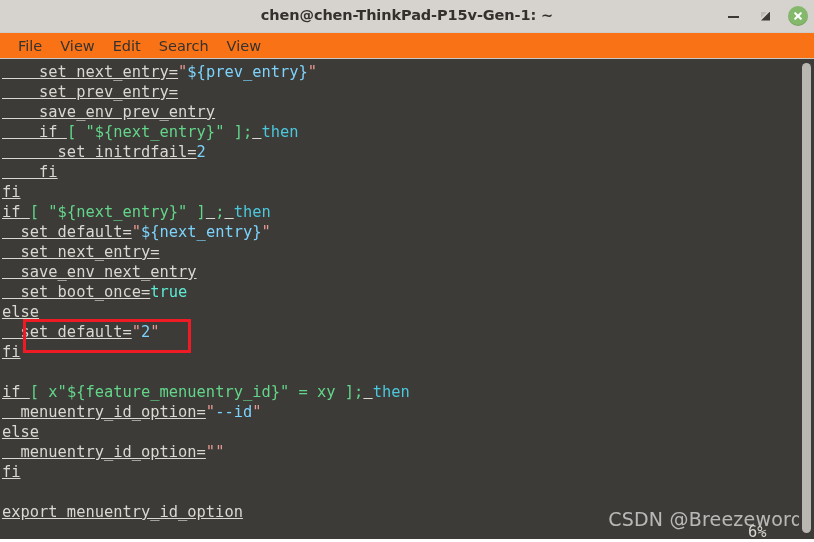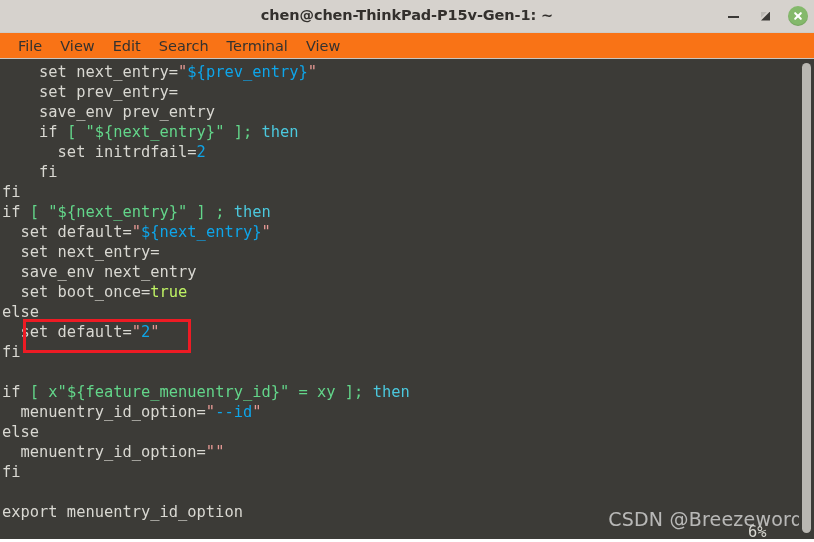--- a/index.html
+++ b/index.html
@@ -128,26 +128,26 @@
     line-height: 20px;
     white-space: pre;
     color: #d8d8d2;
   }
   .line {
     height: 20px;
     padding-left: 2px;
     white-space: pre;
   }
   
-  .c-plain  { color: #d9d8d2; }
+  .c-plain  { color: #d9d8d2; text-decoration: underline; }
   .c-green  { color: #63d68a; }
   .c-cyan   { color: #4bc8dd; }
-  .c-purple { color: #0ea5e9; }
+  .c-purple { color: #7dd3fc; }
   .c-quote  { color: #e79a95; }
-  .c-yellow { color: #bef264; }
+  .c-yellow { color: #5eead4; }
   
   #redbox {
     position: absolute;
     left: 23px;
     top: 260px;
     width: 168px;
     height: 34px;
     border: 3px solid #ee1b24;
     box-sizing: border-box;
     pointer-events: none;
@@ -222,21 +222,20 @@
         <span class="x2"></span>
       </div>
     </div>
   </div>
 
   <div id="menubar">
     <div class="menu-item">File</div>
     <div class="menu-item">View</div>
     <div class="menu-item">Edit</div>
     <div class="menu-item">Search</div>
-    <div class="menu-item">Terminal</div>
     <div class="menu-item">View</div>
   </div>
 
   <div id="terminal">
     <div id="term-content"><div class="line"><span class="c-plain">    set next_entry=</span><span class="c-quote">"</span><span class="c-purple">${prev_entry}</span><span class="c-quote">"</span></div><div class="line"><span class="c-plain">    set prev_entry=</span></div><div class="line"><span class="c-plain">    save_env prev_entry</span></div><div class="line"><span class="c-plain">    if </span><span class="c-green">[ "${next_entry}" ];</span><span class="c-plain"> </span><span class="c-cyan">then</span></div><div class="line"><span class="c-plain">      set initrdfail=</span><span class="c-purple">2</span></div><div class="line"><span class="c-plain">    fi</span></div><div class="line"><span class="c-plain">fi</span></div><div class="line"><span class="c-plain">if </span><span class="c-green">[ "${next_entry}" ]</span><span class="c-plain"> </span><span class="c-green">;</span><span class="c-plain"> </span><span class="c-cyan">then</span></div><div class="line"><span class="c-plain">  set default=</span><span class="c-quote">"</span><span class="c-purple">${next_entry}</span><span class="c-quote">"</span></div><div class="line"><span class="c-plain">  set next_entry=</span></div><div class="line"><span class="c-plain">  save_env next_entry</span></div><div class="line"><span class="c-plain">  set boot_once=</span><span class="c-yellow">true</span></div><div class="line"><span class="c-plain">else</span></div><div class="line"><span class="c-plain">  set default=</span><span class="c-quote">"</span><span class="c-purple">2</span><span class="c-quote">"</span></div><div class="line"><span class="c-plain">fi</span></div><div class="line"> </div><div class="line"><span class="c-plain">if </span><span class="c-green">[ x"${feature_menuentry_id}" = xy ];</span><span class="c-plain"> </span><span class="c-cyan">then</span></div><div class="line"><span class="c-plain">  menuentry_id_option=</span><span class="c-quote">"</span><span class="c-purple">--id</span><span class="c-quote">"</span></div><div class="line"><span class="c-plain">else</span></div><div class="line"><span class="c-plain">  menuentry_id_option=</span><span class="c-quote">""</span></div><div class="line"><span class="c-plain">fi</span></div><div class="line"> </div><div class="line"><span class="c-plain">export menuentry_id_option</span></div></div>
 
     <div id="redbox"></div>
 
     <div id="statusline">
       <span id="cursor-pos">29,17</span>

